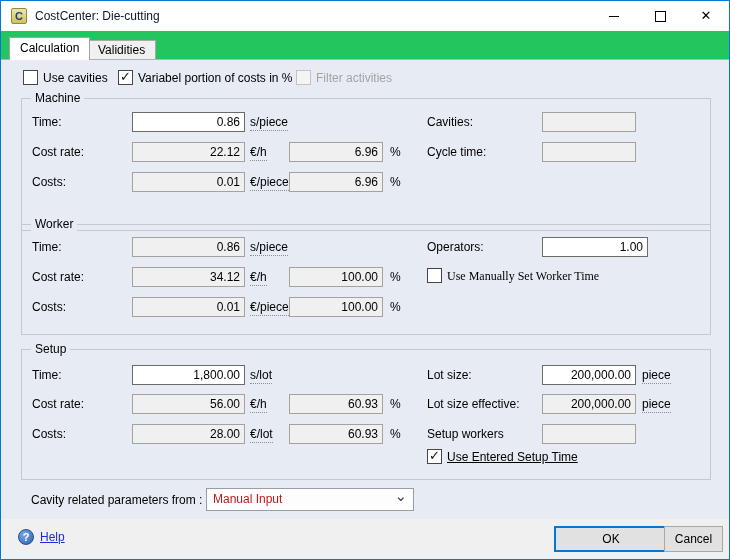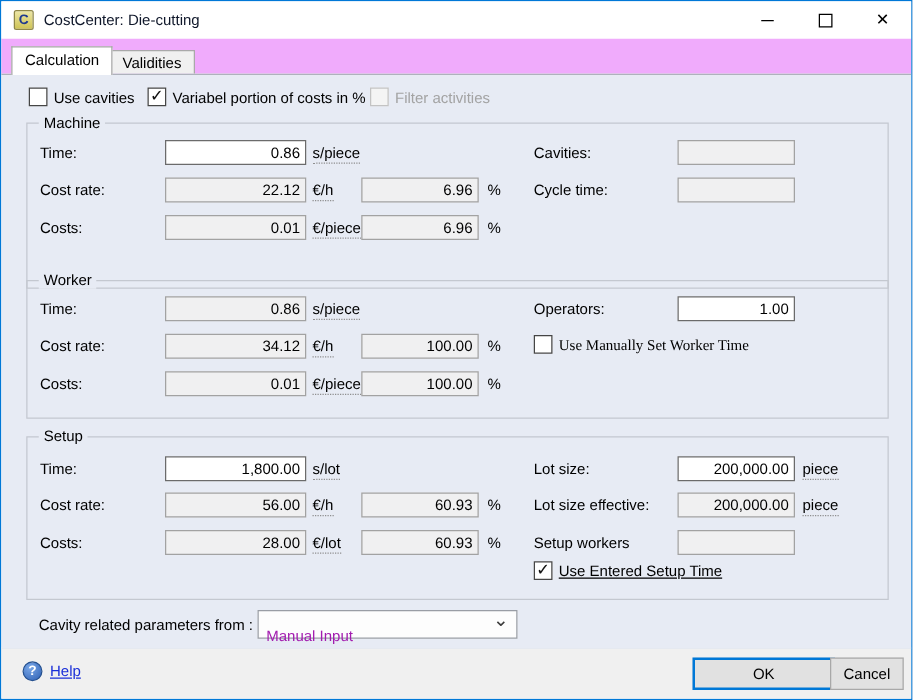--- a/index.html
+++ b/index.html
@@ -11,21 +11,21 @@
     background:linear-gradient(#ece6a6,#cfc455);border:1px solid #8f8747;border-radius:2px;
     color:#1f3a8f;font-size:11px;font-weight:bold;text-align:center;line-height:14px;}
   .win-title{position:absolute;left:34px;top:8px;font-size:12px;color:#0f172a;}
   .winbtn{position:absolute;top:0;width:46px;height:30px;text-align:center;color:#000;}
   .winbtn.min{right:92px;}
   .winbtn.max{right:46px;}
   .winbtn.close{right:0;font-size:13px;line-height:30px;}
   .glyph-line{position:absolute;left:18px;top:15px;width:10px;height:1px;background:#000;}
   .glyph-box{position:absolute;left:18px;top:10px;width:9px;height:9px;border:1px solid #000;}
   
-  .tabstrip{position:absolute;left:0;top:30px;width:728px;height:28px;background:#f0abfc;}
+  .tabstrip{position:absolute;left:0;top:30px;width:728px;height:28px;background:#22c55e;}
   .tab{position:absolute;box-sizing:border-box;font-size:12px;padding:0 10px;}
   .tab.active{left:8px;top:6px;height:23px;line-height:21px;background:#ffffff;border:1px solid #a5a5a5;border-bottom:none;z-index:3;}
   .tab.inactive{left:86px;top:9px;height:19px;line-height:18px;background:#f0f0f0;border:1px solid #a9a9a9;border-bottom:none;z-index:1;}
   
   .page{position:absolute;left:0;top:58px;width:728px;height:459px;background:#e7ebf4;border-top:1px solid #aeb2bc;z-index:2;}
   .lbl{position:absolute;font-size:12px;color:#000;white-space:nowrap;}
   
   .cb{position:absolute;width:15px;height:15px;box-sizing:border-box;background:#fff;border:1px solid #454545;}
   .cb .mark{display:none;position:absolute;left:1px;top:-2px;font-size:13px;font-weight:bold;color:#111;}
   .cb.checked .mark{display:block;}
@@ -35,21 +35,21 @@
   .group{position:absolute;left:20px;width:690px;box-sizing:border-box;border:1px solid #c4c8d0;}
   .legend{position:absolute;left:9px;top:-8px;background:#e7ebf4;padding:0 4px;font-size:12px;color:#000;}
   .field{position:absolute;box-sizing:border-box;height:20px;font-family:"Liberation Sans","DejaVu Sans",sans-serif;
     font-size:12px;text-align:right;padding:0 4px;}
   .field.editable{background:#ffffff;border:1px solid #6b6b6b;}
   .field.readonly{background:#f0f0f1;border:1px solid #a2a2a2;color:#000;}
   .unit{position:absolute;font-size:12px;color:#000;border-bottom:1px dotted #8f8f8f;padding-bottom:1px;white-space:nowrap;}
   .pct{position:absolute;font-size:12px;color:#000;}
   
   .combo{position:absolute;left:205px;top:486px;width:208px;height:23px;box-sizing:border-box;background:#fdfdfd;border:1px solid #999da5;}
-  .combo .text{position:absolute;left:6px;top:13px;font-size:12px;color:#a21caf;}
+  .combo .text{position:absolute;left:6px;top:3px;font-size:12px;color:#b91c1c;}
   .combo .chev{position:absolute;right:6px;top:-2px;font-size:15px;color:#3c3c3c;}
   
   .bottombar{position:absolute;left:0;top:517px;width:728px;height:41px;background:#f0f0f0;border-top:1px solid #d7dae0;box-sizing:border-box;}
   .help-icon{position:absolute;left:17px;top:10px;width:16px;height:16px;border-radius:50%;
     background:radial-gradient(circle at 35% 30%,#7aa8e8,#2d5fb3);border:1px solid #24508f;box-sizing:border-box;
     color:#fff;font-size:11px;font-weight:bold;text-align:center;line-height:14px;}
   .help-link{position:absolute;left:39px;top:11px;font-size:12px;color:#1a2fd8;text-decoration:underline;cursor:pointer;}
   .btn{position:absolute;top:7px;height:26px;box-sizing:border-box;background:#e1e1e1;font-size:12px;text-align:center;line-height:22px;}
   .btn.ok{left:553px;width:114px;border:2px solid #0078d7;}
   .btn.cancel{left:663px;width:59px;border:1px solid #a8a8a8;line-height:24px;}
@@ -129,21 +129,21 @@
         <input class="field readonly" style="left: 267px; top: 42px; width: 94px;" readonly="" value="100.00">
         <span class="pct" style="left:368px;top:45px;">%</span>
 
         <div class="lbl" style="left:10px;top:75px;">Costs:</div>
         <input class="field readonly" style="left: 110px; top: 72px; width: 113px;" readonly="" value="0.01">
         <span class="unit" style="left:228px;top:75px;">€/piece</span>
         <input class="field readonly" style="left: 267px; top: 72px; width: 94px;" readonly="" value="100.00">
         <span class="pct" style="left:368px;top:75px;">%</span>
 
         <div class="lbl" style="left:405px;top:15px;">Operators:</div>
-        <input class="field editable" style="left: 520px; top: 12px; width: 94px;" value="1.00">
+        <input class="field editable" style="left: 520px; top: 12px; width: 106px;" value="1.00">
 
         <div class="cb" style="left:405px;top:43px;"></div>
         <div class="lbl" style="left:425px;top:44px;font-family:Liberation Serif, serif;">Use Manually Set Worker Time</div>
       </div>
 
       <div class="group" style="top:289px;height:131px;">
         <span class="legend">Setup</span>
 
         <div class="lbl" style="left:10px;top:18px;">Time:</div>
         <input class="field editable" style="left: 110px; top: 15px; width: 113px;" value="1,800.00">

